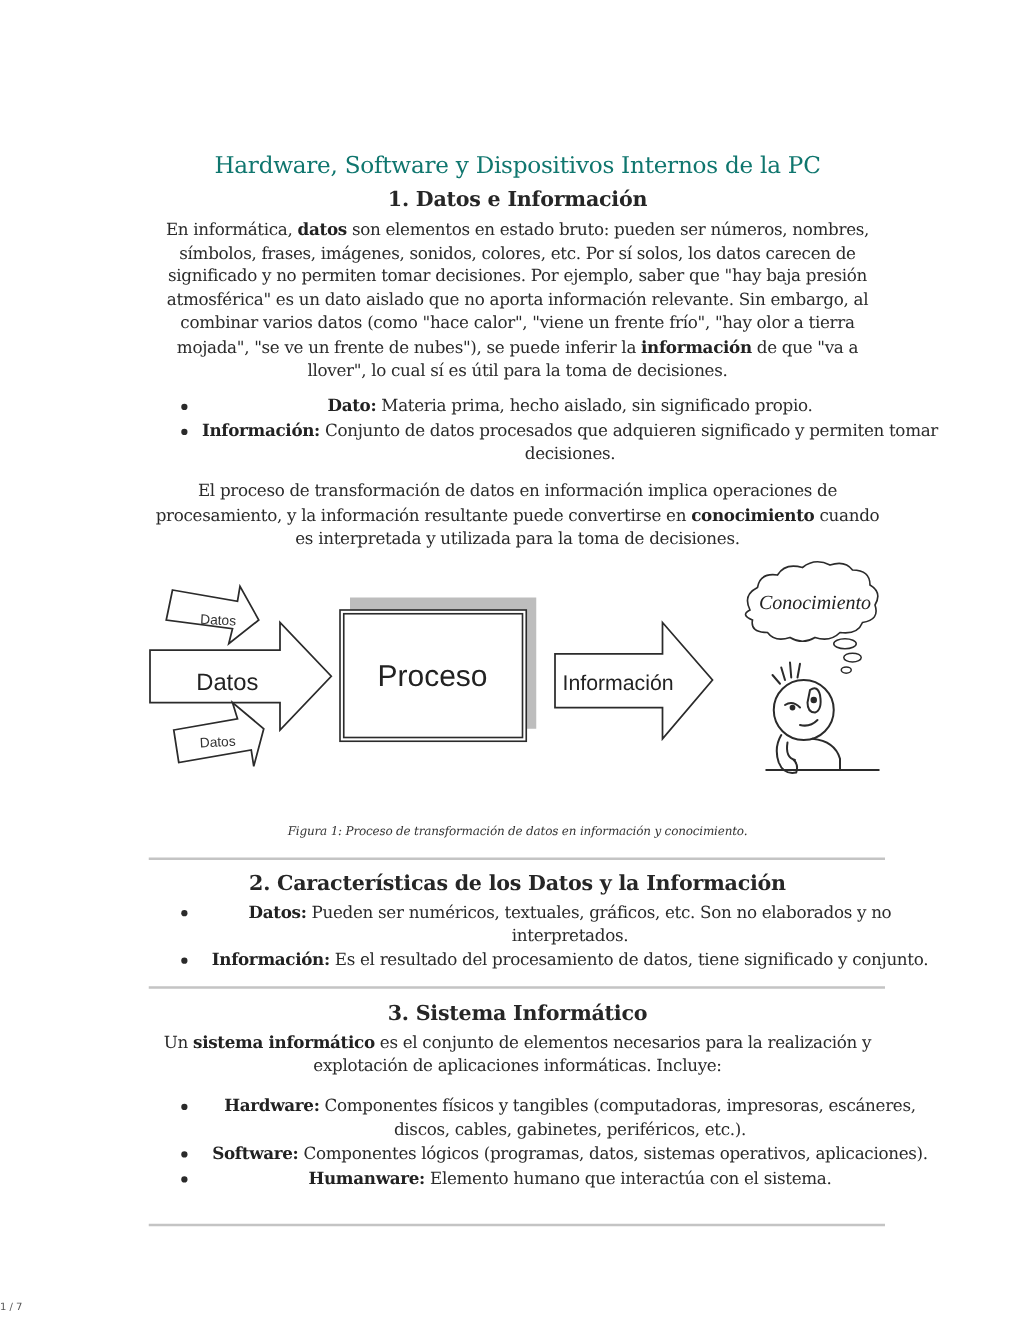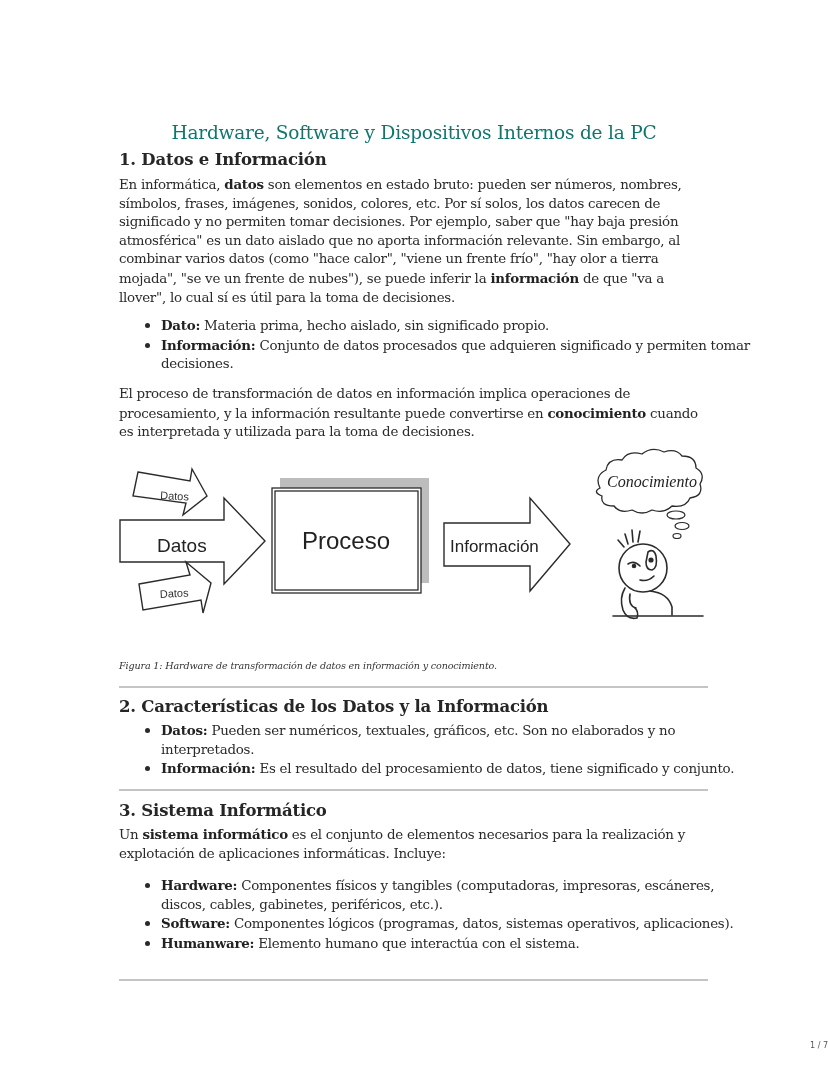--- a/index.html
+++ b/index.html
@@ -41,21 +41,21 @@
       margin: 0;
       letter-spacing: -0.2px;
       white-space: nowrap;
     }
     p, li {
       font-size: 13.4px;
       line-height: 18.6px;
       margin: 0;
       letter-spacing: -0.25px;
     }
-    .abs { position: absolute; left: 0; width: 590px; }
+    .abs { position: absolute; left: 0; width: 590px; text-align: center; }
     ul {
       margin: 0;
       padding-left: 42px;
       list-style: none;
     }
     ul li {
       position: relative;
     }
     ul li::before {
       content: "";
@@ -85,21 +85,21 @@
       left: -9px;
       top: 448px;
       width: 600px;
       height: 185px;
     }
     .page-number {
       position: absolute;
       left: 0;
       width: 828px;
       top: 1041px;
-      text-align: right;
+      text-align: left;
       font-family: "DejaVu Sans", sans-serif;
       font-size: 8px;
       color: #555;
     }
     b { font-weight: bold; color: #222; }
   </style>
 </head>
 <body>
 
 <div class="page">
@@ -164,21 +164,21 @@
         <circle cx="524" cy="118" r="1.5" fill="#2b2b2b"></circle>
         <path d="M530,132 q8,2 14,-4"></path>
         <path d="M515,140 q-6,10 -2,22 q4,10 14,8 q2,-6 -2,-10"></path>
         <path d="M520,146 q-2,12 6,14"></path>
         <path d="M540,143 q18,2 22,16 l0,8"></path>
         <path d="M503,168 l90,0"></path>
       </g>
     </svg>
   </div>
 
-  <p class="abs caption" style="top:657px;">Figura 1: Hardware de transformación de datos en información y conocimiento.</p>
+  <p class="abs caption" style="top:657px;">Figura 1: Proceso de transformación de datos en información y conocimiento.</p>
 
   <div class="rule" style="top:686px;"></div>
 
   <h2 class="abs" style="top:697px;">2. Características de los Datos y la Información</h2>
 
   <ul class="abs" style="top:721px;">
     <li><b>Datos:</b><span> Pueden ser numéricos, textuales, gráficos, etc. Son no elaborados y no interpretados.</span></li>
     <li><b>Información:</b><span> Es el resultado del procesamiento de datos, tiene significado y conjunto.</span></li>
   </ul>
 

